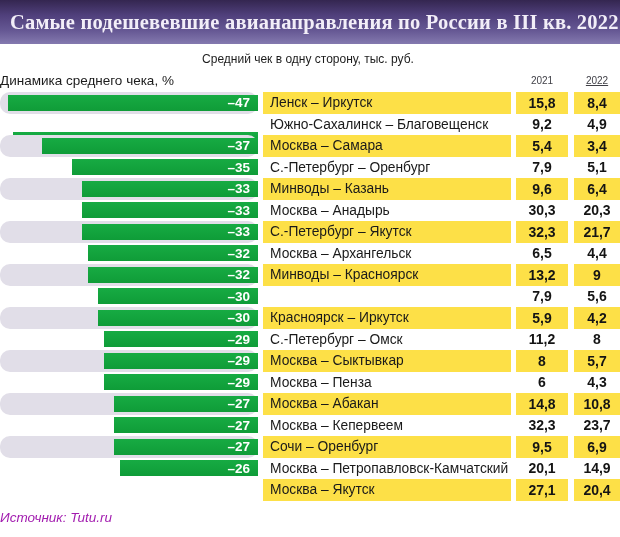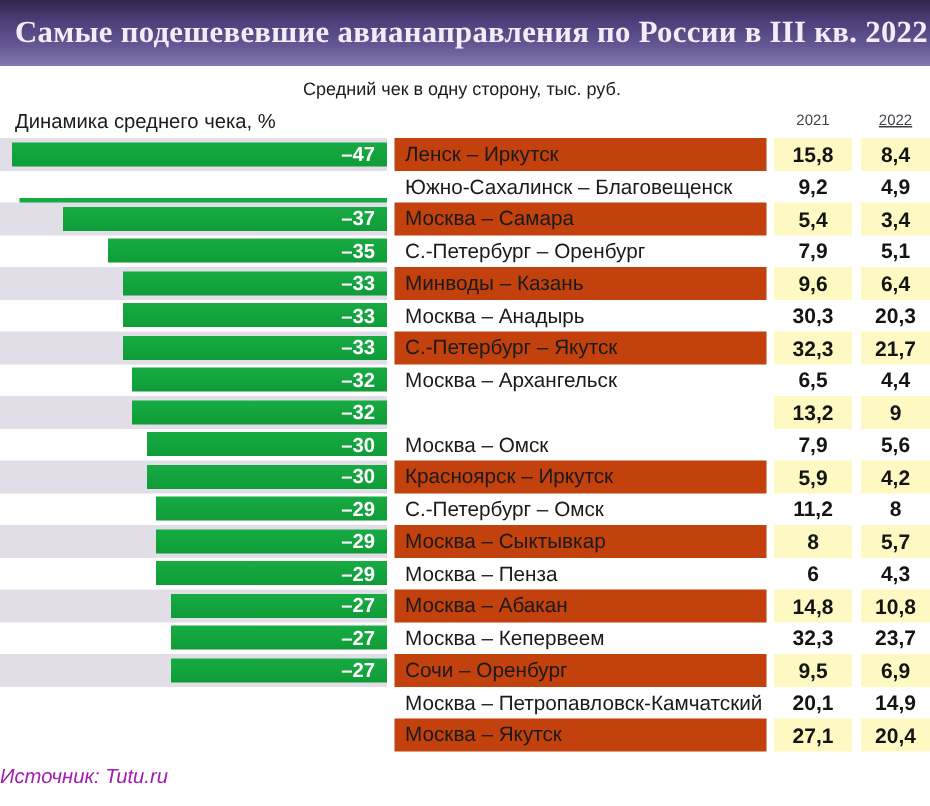--- a/index.html
+++ b/index.html
@@ -32,21 +32,21 @@
     font-size:12px; color:#1c1c1c; line-height:20px;
   }
   .cols-head {
     display:grid;
     grid-template-columns:258px 5px 248px 5px 52px 6px 46px;
     align-items:end; height:21px;
   }
   .axis-label {
     grid-column:1 / span 3;
     font-size:13.5px; color:#1c1c1c;
-    padding-left:10px; line-height:19px; white-space:nowrap;
+    line-height:19px; white-space:nowrap;
   }
   .year-head {
     font-size:10px; color:#3f3f46; text-align:center; line-height:19px;
   }
   .year-2021 { grid-column:5; }
   .year-2022 { grid-column:7;text-decoration:underline; }
   
   .table { margin-top:2px; }
   .row {
     display:grid;
@@ -55,23 +55,23 @@
   }
   .row .bar-area { grid-column:1; position:relative; }
   .row .route    { grid-column:3; font-size:13.8px; color:#1a1a1a;
                    padding-left:7px; display:flex; align-items:center; white-space:nowrap; overflow:hidden; }
   .row .v2021   { grid-column:5; }
   .row .v2022   { grid-column:7; }
   .val {
     font-size:14px; font-weight:bold; color:#141414;
     display:flex; align-items:center; justify-content:center;
   }
-  .row.odd .bar-area { background:#e1dee8; }
-  .row.odd .route    { background:#c2410c; }
-  .row.odd .val      { background:#fef9c3; }
+  .row.odd .bar-area { background:#e1dee8;border-radius:10px; }
+  .row.odd .route    { background:#fde047; }
+  .row.odd .val      { background:#fde047; }
   .bar {
     position:absolute; right:0; top:2.75px; height:16px;
     background:linear-gradient(180deg,#17ab43 0%,#0f9c38 100%);
     display:flex; align-items:center; justify-content:flex-end;
     padding-right:8px;
     color:#ffffff; font-size:13.5px; font-weight:bold;
   }
   
   .source {
     margin-top:9px; 
@@ -158,28 +158,28 @@
           <div class="bar" style="width: 170px;">–32</div>
         </div>
         <div class="route">Москва – Архангельск</div>
         <div class="val v2021">6,5</div>
         <div class="val v2022">4,4</div>
       </div>
       <div class="row odd">
         <div class="bar-area">
           <div class="bar" style="width: 170px;">–32</div>
         </div>
+        <div class="route">Минводы – Красноярск</div>
         <div class="val v2021">13,2</div>
         <div class="val v2022">9</div>
       </div>
       <div class="row">
         <div class="bar-area">
           <div class="bar" style="width: 160px;">–30</div>
         </div>
-        <div class="route">Москва – Омск</div>
         <div class="val v2021">7,9</div>
         <div class="val v2022">5,6</div>
       </div>
       <div class="row odd">
         <div class="bar-area">
           <div class="bar" style="width: 160px;">–30</div>
         </div>
         <div class="route">Красноярск – Иркутск</div>
         <div class="val v2021">5,9</div>
         <div class="val v2022">4,2</div>
@@ -226,20 +226,23 @@
       </div>
       <div class="row odd">
         <div class="bar-area">
           <div class="bar" style="width: 144px;">–27</div>
         </div>
         <div class="route">Сочи – Оренбург</div>
         <div class="val v2021">9,5</div>
         <div class="val v2022">6,9</div>
       </div>
       <div class="row">
+        <div class="bar-area">
+          <div class="bar" style="width: 138px;">–26</div>
+        </div>
         <div class="route">Москва – Петропавловск-Камчатский</div>
         <div class="val v2021">20,1</div>
         <div class="val v2022">14,9</div>
       </div>
       <div class="row odd">
         <div class="route">Москва – Якутск</div>
         <div class="val v2021">27,1</div>
         <div class="val v2022">20,4</div>
       </div>
     </div>

